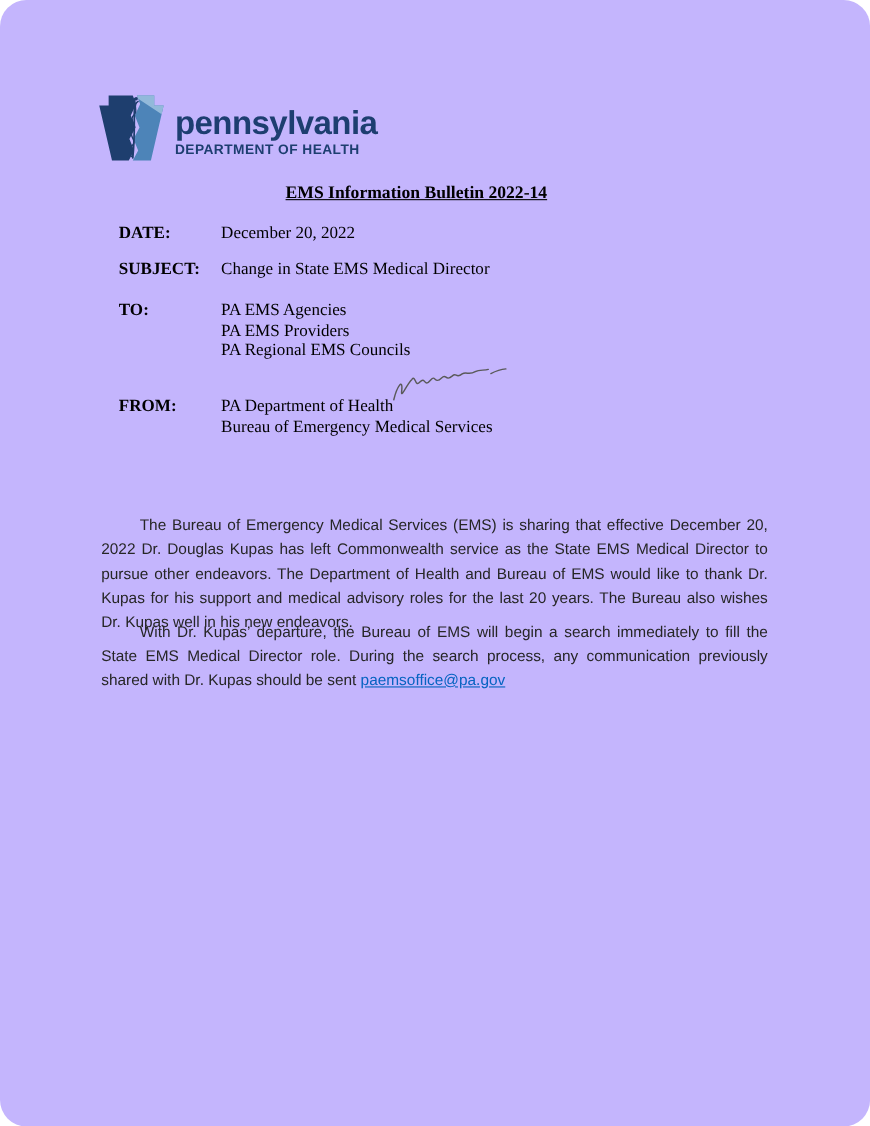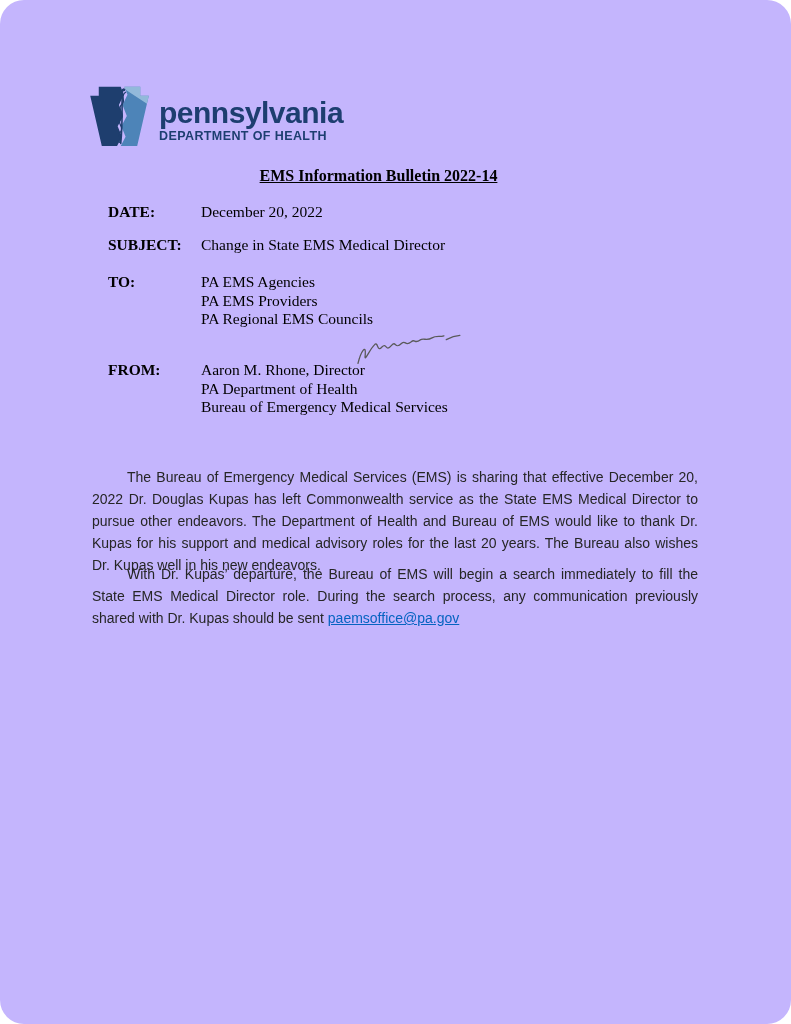--- a/index.html
+++ b/index.html
@@ -143,21 +143,20 @@
     <span class="meta-label">SUBJECT:</span><span class="meta-value">Change in State EMS Medical Director</span>
   </div>
 
   <svg class="signature" viewBox="0 0 110 30" aria-hidden="true">
     <path d="M4 24 C8 12 14 5 12 16 C10 25 16 12 22 7 C26 3 24 15 29 10 C35 5 32 16 39 9 C44 4 42 14 49 8 C54 4 52 12 59 7 C63 4 62 10 68 6 C72 4 74 8 80 5 C84 3 88 5 92 4" stroke="#5a5a5a" stroke-width="1.3" fill="none" stroke-linecap="round"></path>
     <path d="M94 8 C99 6 104 5 108 5" stroke="#5a5a5a" stroke-width="1.2" fill="none" stroke-linecap="round"></path>
   </svg>
 
   <div class="meta-row row-from">
     <span class="meta-label">FROM:</span><span class="meta-value">
-      <div>Aaron M. Rhone, Director</div>
       <div>PA Department of Health</div>
       <div>Bureau of Emergency Medical Services</div>
     </span>
   </div>
 
   <p class="body-p para-1">The Bureau of Emergency Medical Services (EMS) is sharing that effective December 20, 2022 Dr. Douglas Kupas has left Commonwealth service as the State EMS Medical Director to pursue other endeavors.  The Department of Health and Bureau of EMS would like to thank Dr. Kupas for his support and medical advisory roles for the last 20 years.  The Bureau also wishes Dr. Kupas well in his new endeavors.</p>
 
   <p class="body-p para-2"><span>With Dr. Kupas’ departure, the Bureau of EMS will begin a search immediately to fill the State EMS Medical Director role.  During the search process, any communication previously shared with Dr. Kupas should be sent </span><a class="email-link">paemsoffice@pa.gov</a></p>
 
 </div>

